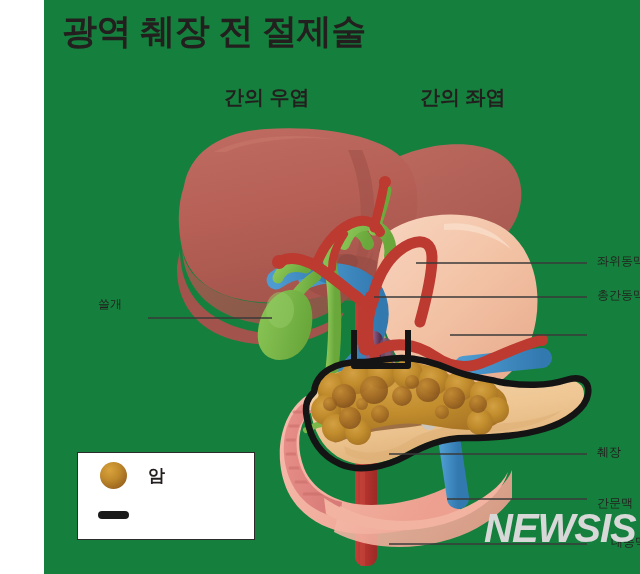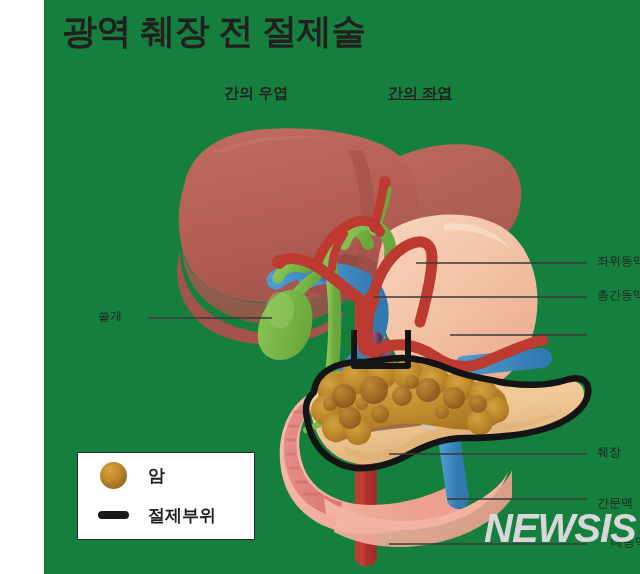--- a/index.html
+++ b/index.html
@@ -34,21 +34,21 @@
   }
 
   
   .lbl {
     position: absolute;
     font-size: 12px;
     font-weight: 400;
     color: #231f1e;
     white-space: nowrap;
   }
-  .lbl-top { font-size: 15px; font-weight: 600; text-align: right; }
+  .lbl-top { font-size: 20px; font-weight: 600; text-align: right; }
 
   .legend-box {
     position: absolute;
     left: 33px;
     top: 452px;
     width: 178px;
     height: 88px;
     border: 1.6px solid #2b2b2b;
     background: #ffffff;
     box-sizing: border-box;
@@ -380,40 +380,39 @@
       <line x1="372" y1="263" x2="543" y2="263"></line>
       <line x1="330" y1="297" x2="543" y2="297"></line>
       <line x1="406" y1="335" x2="543" y2="335"></line>
       <line x1="345" y1="454" x2="543" y2="454"></line>
       <line x1="403" y1="499" x2="543" y2="499"></line>
       <line x1="345" y1="544" x2="543" y2="544"></line>
     </g>
   </svg>
 
   <div class="lbl lbl-top" style="left:180px; top:84px;">간의 우엽</div>
-  <div class="lbl lbl-top" style="left:344px; top:84px;text-decoration:underline;">간의 좌엽</div>
-
-  <div class="lbl" style="left:54px; top:308px;">쓸개</div>
+  <div class="lbl lbl-top" style="left:376px; top:84px;">간의 좌엽</div>
+
+  <div class="lbl" style="left:54px; top:296px;">쓸개</div>
 
   <div class="lbl" style="left:553px; top:253px;">좌위동맥</div>
   <div class="lbl" style="left:553px; top:287px;">총간동맥</div>
   <div class="lbl" style="left:553px; top:444px;text-align:center;">췌장</div>
   <div class="lbl" style="left:553px; top:495px;">간문맥</div>
   <div class="lbl" style="left:567px; top:534px;">대동맥</div>
 
   <div class="legend-box">
     <div class="legend-row r1">
       <span class="legend-swatch-wrap">
         <span class="legend-dot"></span>
       </span>
       <span class="legend-text">암</span>
     </div>
     <div class="legend-row r2">
       <span class="legend-swatch-wrap">
         <span class="legend-bar"></span>
       </span>
-      <span class="legend-text">절제부위</span>
     </div>
   </div>
 
   <div class="watermark">NEWSIS</div>
 
 </div>
 
 </body></html>

